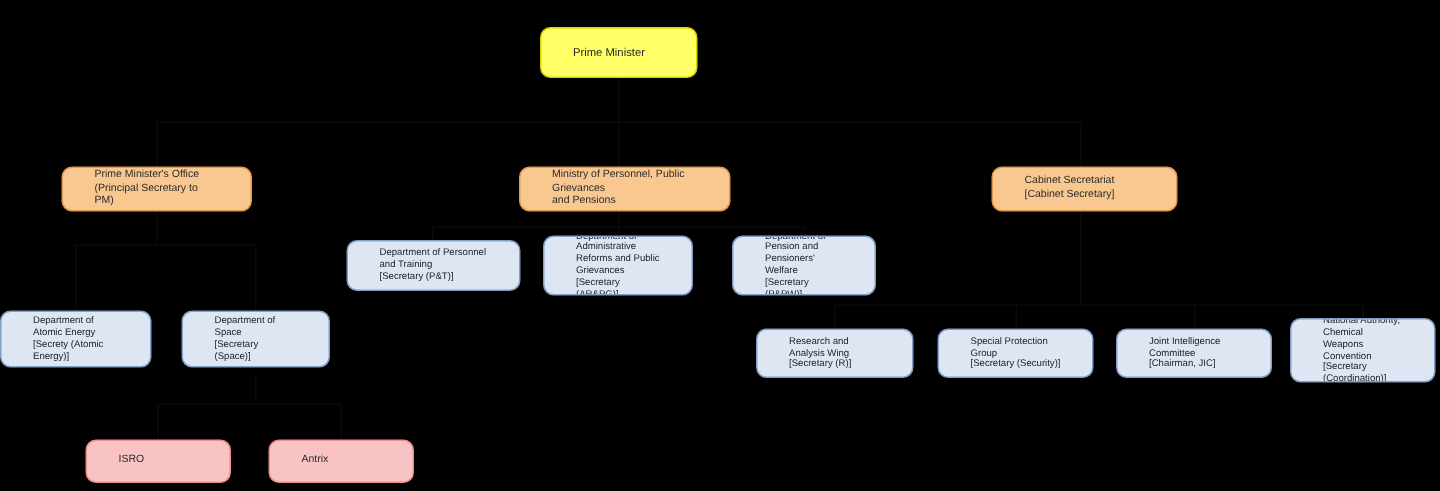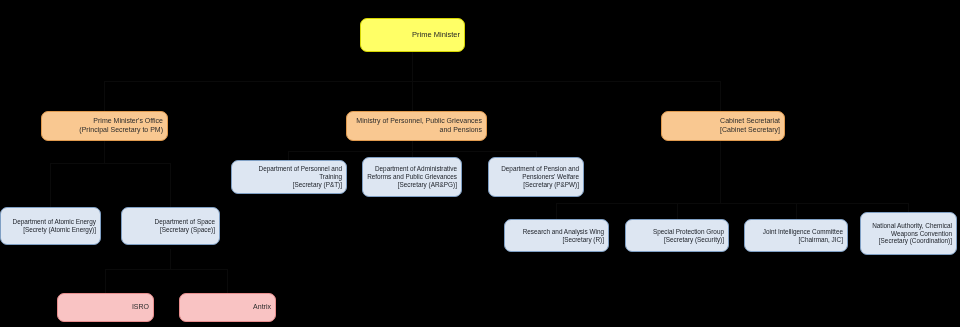--- a/index.html
+++ b/index.html
@@ -15,23 +15,23 @@
     background: #000000;
     overflow: hidden;
     font-family: "Liberation Sans", sans-serif;
   }
   .node {
     position: absolute;
     box-sizing: border-box;
     display: flex;
     align-items: center;
     justify-content: center;
-    text-align: right;
+    text-align: left;
     border-radius: 7px;
-    padding: 2px 4px;
+    padding: 2px 21px;
     line-height: 1.22;
     color: #1a1a1a;
     overflow: hidden;
   }
   .node-label {
     display: block;
     width: 100%;
     white-space: pre-line;
   }
   

